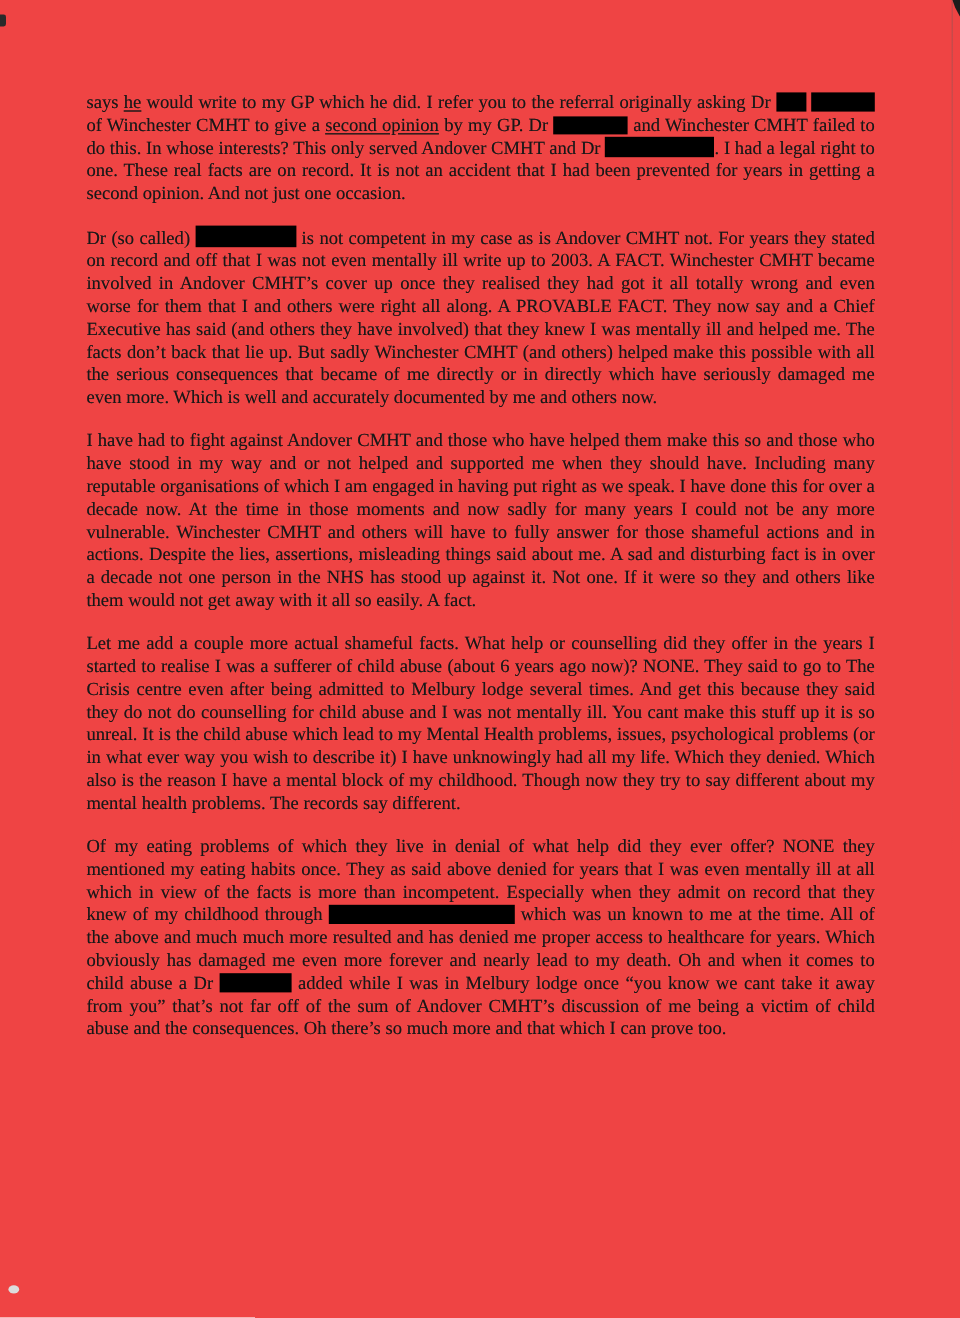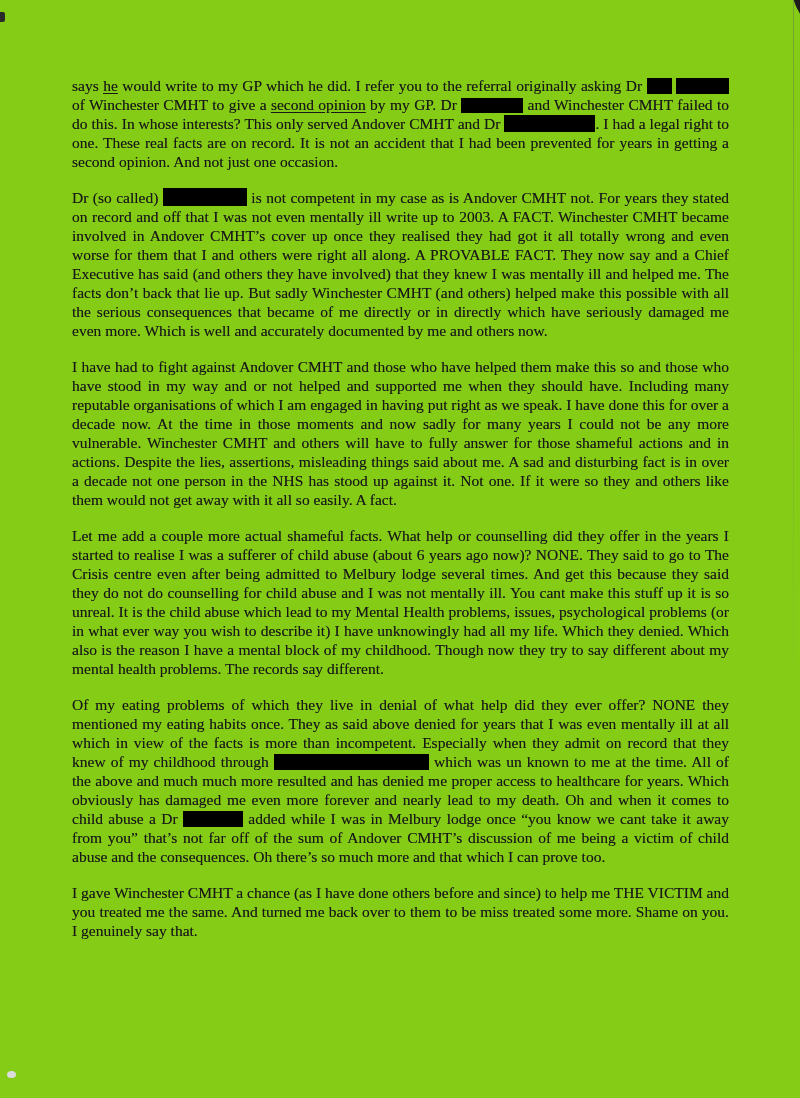--- a/index.html
+++ b/index.html
@@ -10,21 +10,21 @@
   body {
     width: 800px;
     height: 1098px;
     position: relative;
     overflow: hidden;
     font-family: "Liberation Serif", serif;
   }
   .page {
     position: absolute;
     inset: 0;
-    background: #84cc16;
+    background: #ef4444;
   }
   .letter-body {
     position: absolute;
     left: 72px;
     top: 76px;
     width: 657px;
     color: #181818;
     font-size: 15.5px;
     line-height: 19px;
     text-align: justify;
@@ -86,15 +86,14 @@
   <div class="mark-tl"></div>
   <div class="mark-tr"></div>
   <div class="mark-bl"></div>
   <div class="edge-line-right"></div>
   <div class="letter-body" id="letter-body">
       <p class="para"><span>says </span><span class="underline">he</span><span> would write to my GP which he did. I refer you to the referral originally asking Dr </span><span class="redaction" style="width: 25px; height: 16px; background: rgb(0, 0, 0);"></span><span> </span><span class="redaction" style="width: 53px; height: 16px; background: rgb(0, 0, 0);"></span><span>of Winchester CMHT to give a </span><span class="underline">second opinion</span><span> by my GP. Dr </span><span class="redaction" style="width: 62px; height: 15px; background: rgb(0, 0, 0);"></span><span> and Winchester CMHT failed to do this. In whose interests? This only served Andover CMHT and Dr </span><span class="redaction" style="width: 91px; height: 17px; background: rgb(0, 0, 0);"></span><span>. I had a legal right to one. These real facts are on record. It is not an accident that I had been prevented for years in getting a second opinion. And not just one occasion.</span></p>
       <p class="para"><span>Dr (so called) </span><span class="redaction" style="width: 84px; height: 18px; background: rgb(0, 0, 0);"></span><span> is not competent in my case as is Andover CMHT not. For years they stated on record and off that I was not even mentally ill write up to 2003. A FACT. Winchester CMHT became involved in Andover CMHT’s cover up once they realised they had got it all totally wrong and even worse for them that I and others were right all along. A PROVABLE FACT. They now say and a Chief Executive has said (and others they have involved) that they knew I was mentally ill and helped me. The facts don’t back that lie up. But sadly Winchester CMHT (and others) helped make this possible with all the serious consequences that became of me directly or in directly which have seriously damaged me even more. Which is well and accurately documented by me and others now.</span></p>
       <p class="para"><span>I have had to fight against Andover CMHT and those who have helped them make this so and those who have stood in my way and or not helped and supported me when they should have. Including many reputable organisations of which I am engaged in having put right as we speak. I have done this for over a decade now. At the time in those moments and now sadly for many years I could not be any more vulnerable. Winchester CMHT and others will have to fully answer for those shameful actions and in actions. Despite the lies, assertions, misleading things said about me. A sad and disturbing fact is in over a decade not one person in the NHS has stood up against it. Not one. If it were so they and others like them would not get away with it all so easily. A fact.</span></p>
       <p class="para"><span>Let me add a couple more actual shameful facts. What help or counselling did they offer in the years I started to realise I was a sufferer of child abuse (about 6 years ago now)? NONE. They said to go to The Crisis centre even after being admitted to Melbury lodge several times. And get this because they said they do not do counselling for child abuse and I was not mentally ill. You cant make this stuff up it is so unreal. It is the child abuse which lead to my Mental Health problems, issues, psychological problems (or in what ever way you wish to describe it) I have unknowingly had all my life. Which they denied. Which also is the reason I have a mental block of my childhood. Though now they try to say different about my mental health problems. The records say different.</span></p>
       <p class="para"><span>Of my eating problems of which they live in denial of what help did they ever offer? NONE they mentioned my eating habits once. They as said above denied for years that I was even mentally ill at all which in view of the facts is more than incompetent. Especially when they admit on record that they knew of my childhood through </span><span class="redaction" style="width: 155px; height: 16px; background: rgb(0, 0, 0);"></span><span> which was un known to me at the time. All of the above and much much more resulted and has denied me proper access to healthcare for years. Which obviously has damaged me even more forever and nearly lead to my death. Oh and when it comes to child abuse a Dr </span><span class="redaction" style="width: 60px; height: 16px; background: rgb(0, 0, 0);"></span><span> added while I was in Melbury lodge once “you know we cant take it away from you” that’s not far off of the sum of Andover CMHT’s discussion of me being a victim of child abuse and the consequences. Oh there’s so much more and that which I can prove too.</span></p>
-      <p class="para"><span>I gave Winchester CMHT a chance (as I have done others before and since) to help me THE VICTIM and you treated me the same. And turned me back over to them to be miss treated some more. Shame on you. I genuinely say that.</span></p>
     </div>
 </div>
 
 </body></html>

